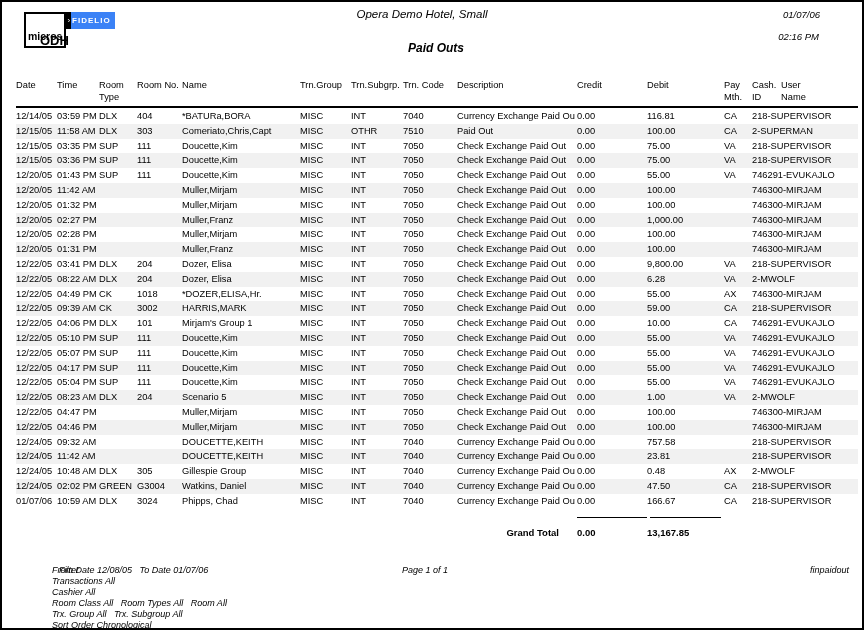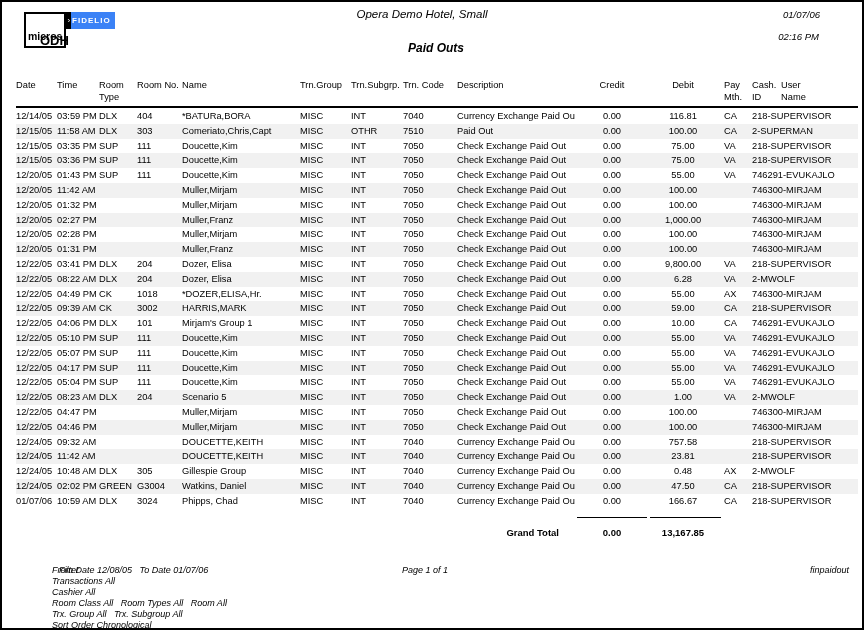--- a/index.html
+++ b/index.html
@@ -25,21 +25,21 @@
   .print-time{position:absolute;right:43px;top:29px;font-style:italic;font-size:9.5px;}
   
   .grid{display:grid;grid-template-columns:41px 42px 38px 45px 118px 51px 52px 54px 120px 70px 72px 33px 106px;}
   .thead{position:absolute;left:14px;top:78px;width:842px;height:26px;
     border-bottom:2px solid #000;font-size:9.3px;line-height:11.5px;}
   .thead .c{white-space:pre-line;}
   .tbody{position:absolute;left:14px;top:107px;width:842px;font-size:9.3px;}
   .row{height:14.8px;line-height:14.8px;}
   .row:nth-child(even){background:#f1f1f1;}
   .c{white-space:nowrap;overflow:hidden;}
-  .c.r{text-align:center;}
+  .c.r{text-align:left;}
   .c.pay{padding-left:5px;}
   .cash-user-head{display:inline-block;width:29px;white-space:pre-line;vertical-align:top;}
   .user-head{display:inline-block;white-space:pre-line;vertical-align:top;}
   
   .total-line{position:absolute;height:0;border-top:1.5px solid #000;}
   .total-line.credit{left:575px;top:515px;width:70px;}
   .total-line.debit{left:648px;top:515px;width:71px;}
   .total-row{position:absolute;left:14px;top:523px;width:842px;font-size:9.5px;
     font-weight:bold;line-height:15px;}
   .total-label{grid-column:9;text-align:right;padding-right:18px;}

